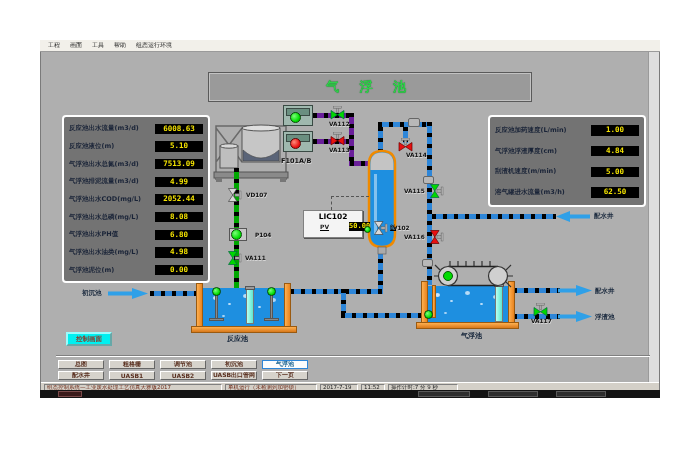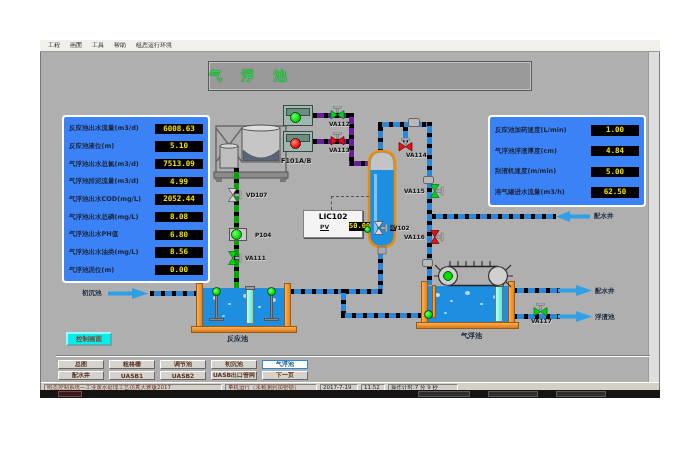--- a/index.html
+++ b/index.html
@@ -5,25 +5,25 @@
   html,body{margin:0;padding:0;background:#fff;}
   #root{position:relative;width:700px;height:460px;background:#fff;overflow:hidden;
         font-family:"DejaVu Sans",sans-serif;}
   .abs{position:absolute;}
   
   .win{left:40px;top:40px;width:620px;height:358px;background:#AFAFAF;border:1px solid #7a7a7a;box-sizing:border-box;}
   .menubar{left:40px;top:40px;width:620px;height:12px;background:#F2F0EA;border-bottom:1px solid #9a9a9a;box-sizing:border-box;display:flex;align-items:center;gap:10px;padding-left:8px;}
   .menubar span{font-size:6px;color:#222;cursor:default;}
   .rstrip{left:648px;top:52px;width:11px;height:338px;background:#DEDEDE;border-left:1px solid #9a9a9a;box-sizing:border-box;}
   
-  .titlebox{left:208px;top:61px;width:322px;height:28px;background:#9A9A9A;border:1px solid #5a5a5a;
-            box-shadow:inset 0 0 0 1px #c2c2c2;display:flex;align-items:center;font-family:Liberation Serif, serif;}
+  .titlebox{left:208px;top:72px;width:322px;height:28px;background:#9A9A9A;border:1px solid #5a5a5a;
+            box-shadow:inset 0 0 0 1px #c2c2c2;display:flex;align-items:center;justify-content:center;}
   .titlebox span{color:#2FD24A;font-size:13px;font-weight:bold;letter-spacing:8px;text-shadow:0 0 1px #0a5a1a;}
   
-  .panel{background:#3b82f6;border:2px solid #ffffff;border-radius:4px;box-sizing:border-box;padding:3px 5px 2px 5px;display:flex;flex-direction:column;}
+  .panel{background:#737373;border:2px solid #ffffff;border-radius:4px;box-sizing:border-box;padding:3px 5px 2px 5px;display:flex;flex-direction:column;}
   .prow{display:flex;justify-content:space-between;align-items:center;flex:1;}
   .plbl{font-size:6.5px;font-weight:bold;color:#1A2438;white-space:nowrap;}
   .pval{width:48px;height:10.5px;line-height:10.5px;background:#000;color:#F5E400;font-size:7.5px;font-weight:bold;text-align:center;font-family:"DejaVu Sans Mono",monospace;}
   
   .ph{height:5px;background:repeating-linear-gradient(90deg,#000 0 4px,var(--c) 4px 11px);}
   .pv{width:5px;background:repeating-linear-gradient(180deg,#000 0 4px,var(--c) 4px 11px);}
   .fit{background:#B8B8B8;border:1px solid #666;border-radius:2px;box-sizing:border-box;}
   .sigv{border-left:1px dashed #555;}
   .sigh{border-top:1px dashed #555;}
   
@@ -117,21 +117,21 @@
     <div class="prow">
         <span class="plbl">气浮池出水总磷(mg/L)</span>
         <span class="pval">8.08</span>
       </div>
     <div class="prow">
         <span class="plbl">气浮池出水PH值</span>
         <span class="pval">6.80</span>
       </div>
     <div class="prow">
         <span class="plbl">气浮池出水油类(mg/L)</span>
-        <span class="pval">8.56</span>
+        <span class="pval">4.98</span>
       </div>
     <div class="prow">
         <span class="plbl">气浮池泥位(m)</span>
         <span class="pval">0.00</span>
       </div>
   </div>
 
   <div class="abs panel" style="left:488px;top:115px;width:158px;height:92px;">
     <div class="prow">
         <span class="plbl">反应池加药速度(L/min)</span>

